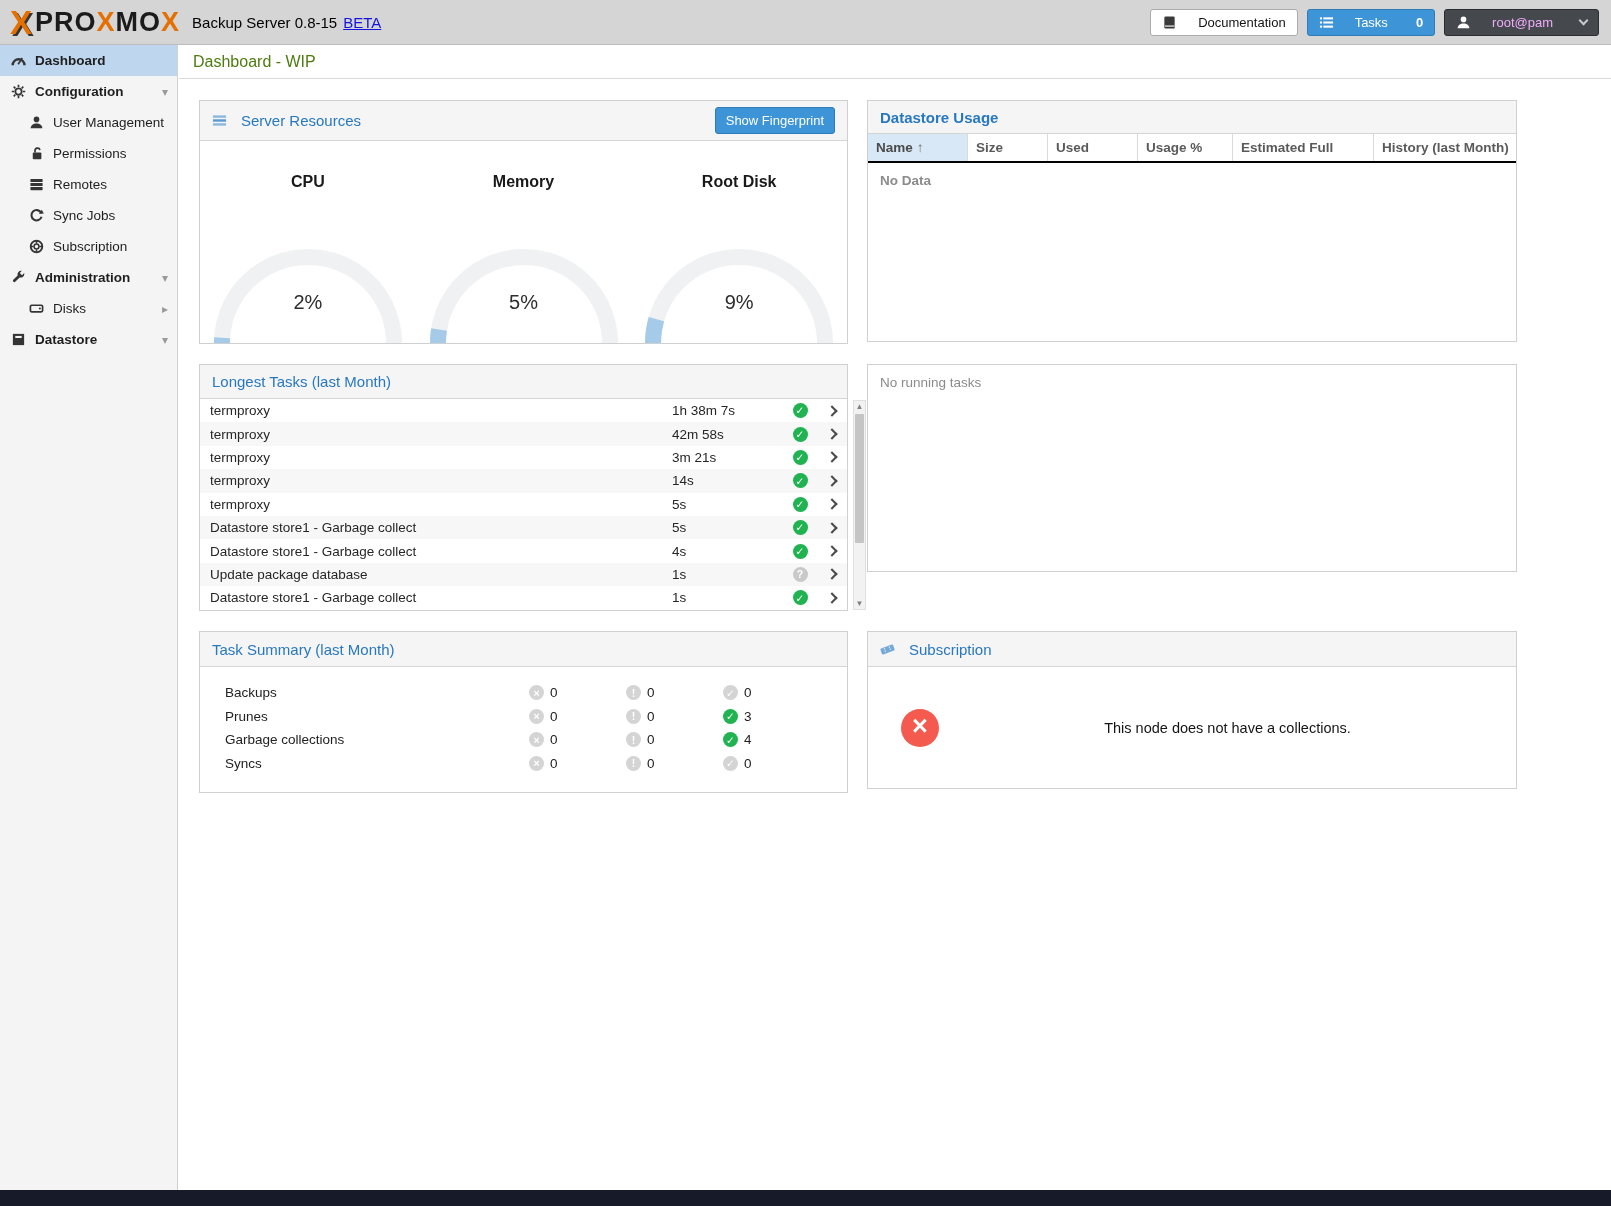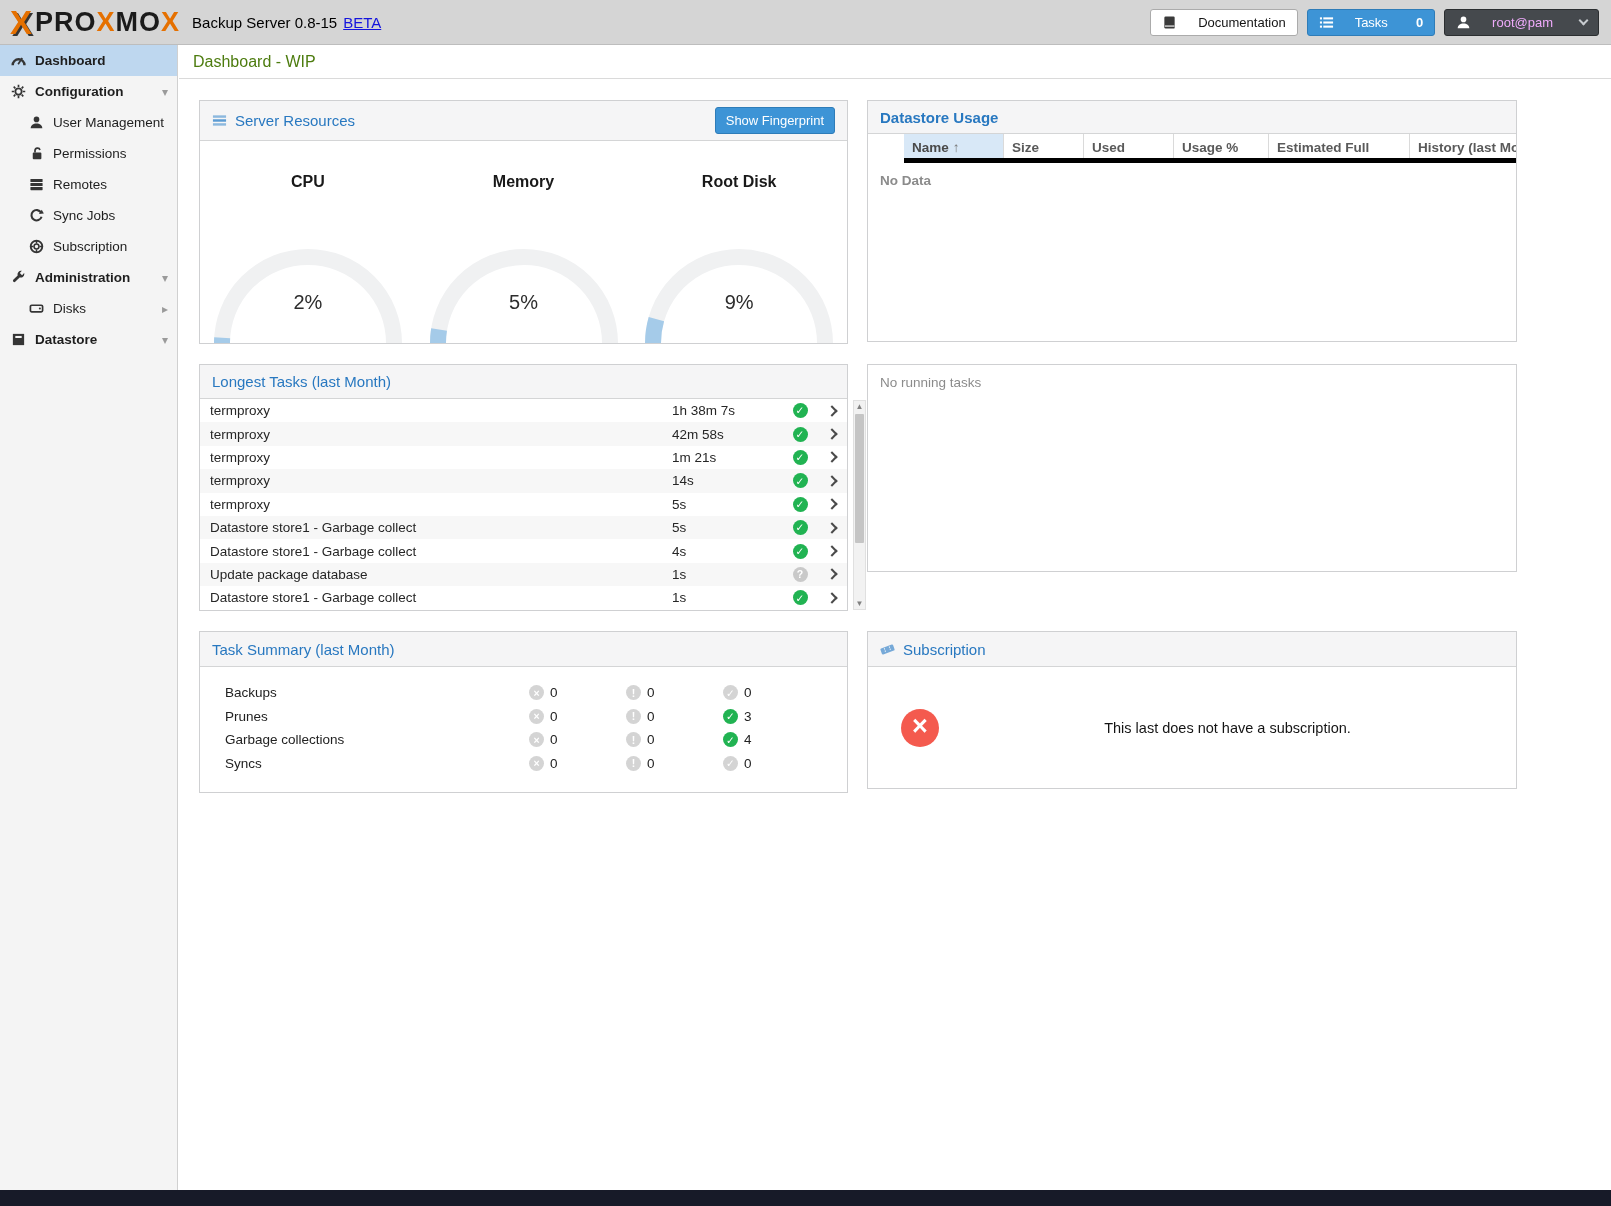--- a/index.html
+++ b/index.html
@@ -40,39 +40,39 @@
   .expander { position:absolute; right:9px; color:#9a9a9a; font-size:12px; }
   .ic svg { width:15px; height:15px; display:block; }
   
   #main { position:absolute; left:179px; top:45px; right:0; bottom:16px; background:#fff; }
   #content-header { height:34px; border-bottom:1px solid #dadada; display:flex; align-items:center;
                     padding-left:14px; font-size:16px; color:#4d7c0f; }
   #panels { padding:21px 0 0 20px; }
   .prow { display:flex; gap:19px; margin-bottom:20px; align-items:flex-start; }
   .panel { border:1px solid #cfd0d2; background:#fff; position:relative; }
   .phead { background:#f5f5f6; border-bottom:1px solid #d4d5d6; display:flex; align-items:center;
-           padding:0 12px; color:#2878c0; font-size:15px; gap:8px; }
+           padding:0 12px; color:#2878c0; font-size:15px; gap:14px; }
   .phead .ic { display:flex; }
   
   .p-res { width:649px; }
   .p-res .phead { height:40px; }
   .btn-fp { margin-left:auto; background:#3d94d6; border:1px solid #2e7cb8; color:#fff;
             font-size:13px; border-radius:3px; padding:5px 10px; cursor:pointer; }
   .p-res .pbody { height:202px; display:flex; overflow:hidden;justify-content:flex-end; }
   .gauge { width:33.33%; position:relative; display:flex; flex-direction:column; align-items:center; }
   .glabel { margin-top:32px; font-weight:bold; font-size:16px; color:#191919; }
   .garc { position:absolute; bottom:-1px; width:194px; height:101px; }
   .garc path { fill:none; stroke-width:16; }
   .garc .trk { stroke:#f0f1f2; }
   .garc .val { stroke:#a5cbe9; }
   .gpct { position:absolute; bottom:29px; width:100%; text-align:center; font-size:20px; color:#2d2d2d; }
   
   .p-ds { width:650px;font-weight:bold; }
   .p-ds .phead { height:33px; }
-  .dg-head { display:flex; border-bottom:5px solid #000000; height:29px;margin-left:36px; }
+  .dg-head { display:flex; border-bottom:2px solid #000000; height:29px; }
   .dgc { padding:6px 8px; font-size:13.5px; color:#5a5a5a; border-right:1px solid #dadada;
          white-space:nowrap; overflow:hidden; cursor:pointer; }
   .dgc.sorted { background:#d8e8f7; color:#4a4a4a; }
   .dgc .sort { margin-left:4px; color:#777; }
   .p-ds .pbody { height:178px; }
   .empty-text { padding:10px 12px; font-size:13.5px; color:#8b8b8b; }
   
   .p-lt { width:649px; }
   .p-lt .phead { height:34px; }
   .p-lt .pbody { height:211px; overflow:hidden; }
@@ -353,21 +353,21 @@
               <span class="tdur">42m 58s</span>
               <span class="tstat">
                 <span class="sc sc-ok">✓</span>
               </span>
               <span class="tchev">
                 <span class="chev"></span>
               </span>
             </div>
             <div class="trow">
               <span class="tname">termproxy</span>
-              <span class="tdur">1m 21s</span>
+              <span class="tdur">3m 21s</span>
               <span class="tstat">
                 <span class="sc sc-ok">✓</span>
               </span>
               <span class="tchev">
                 <span class="chev"></span>
               </span>
             </div>
             <div class="trow">
               <span class="tname">termproxy</span>
               <span class="tdur">14s</span>
@@ -519,20 +519,20 @@
                 <g transform="rotate(-20 8 8)">
                   <rect x="0.8" y="4.6" width="14.4" height="6.8" rx="1.2" fill="#76a9d8"></rect>
                   <path d="M5.2 5.6v4.8M10.8 5.6v4.8" stroke="#eef4fa" stroke-width="1.1" stroke-dasharray="1.4 1.1" fill="none"></path>
                 </g>
               </svg>
             </span>
           <span>Subscription</span>
         </div>
         <div class="pbody">
           <div class="subx">×</div>
-          <div class="submsg">This last does not have a subscription.</div>
+          <div class="submsg">This node does not have a collections.</div>
         </div>
       </div>
     </div>
   </div>
 </div>
 
 <div id="bottombar"></div>
 
 </body></html>

